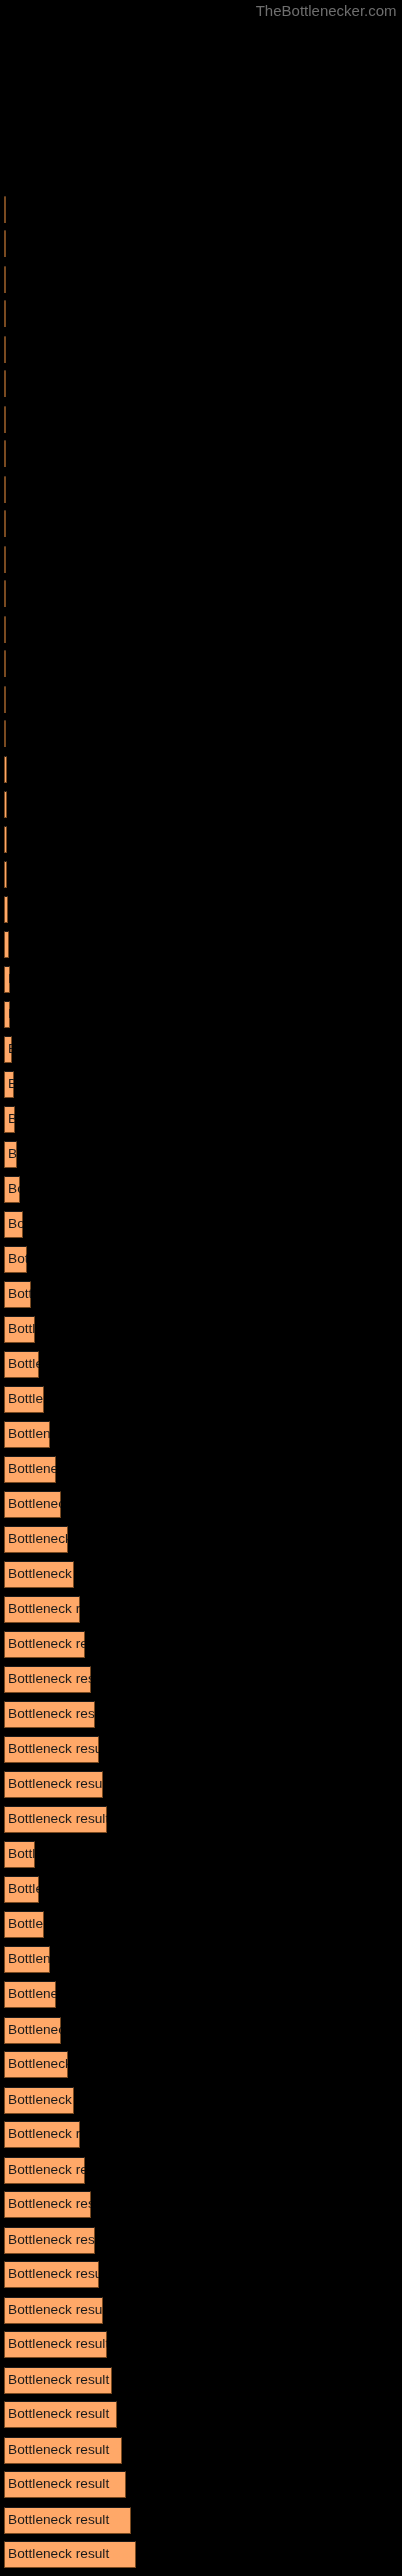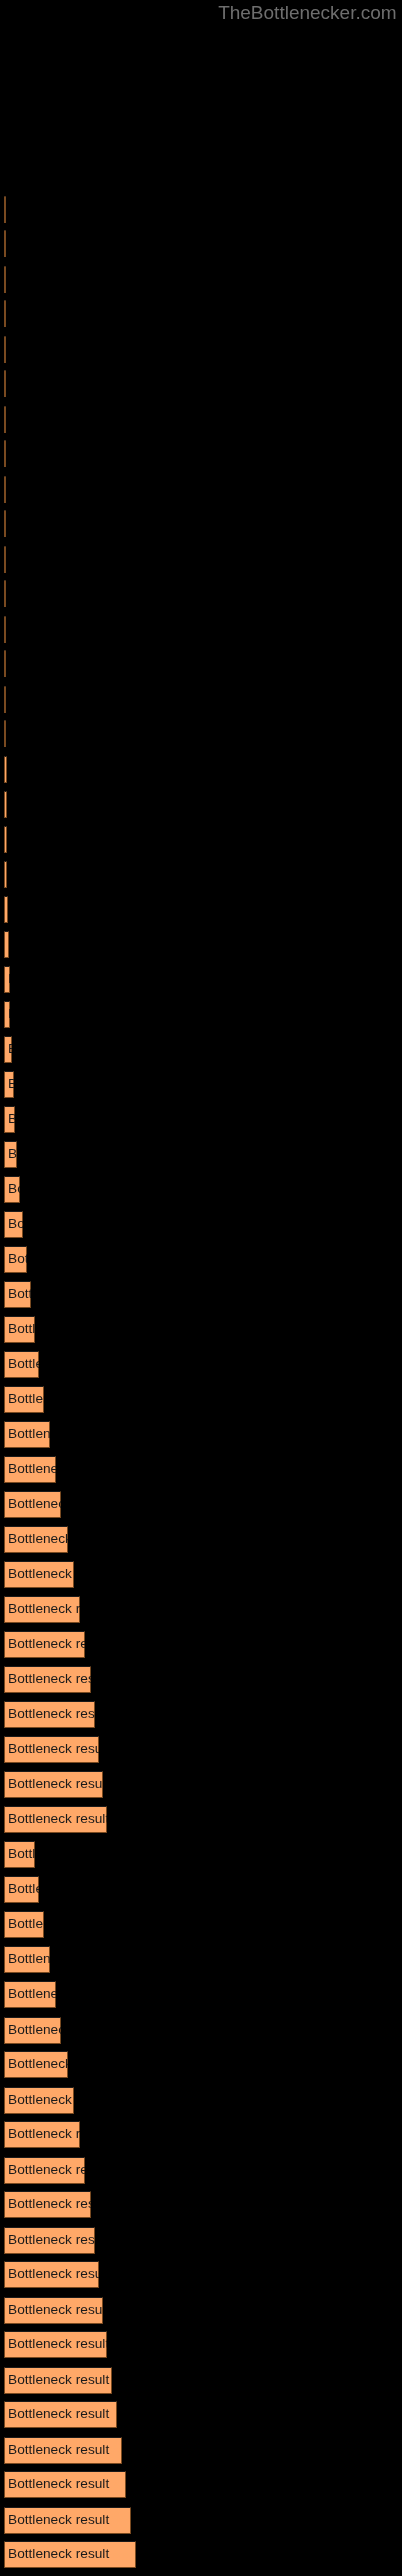--- a/index.html
+++ b/index.html
@@ -18,21 +18,21 @@
     position: relative;
     width: 403px;
     height: 2576px;
     background: #000000;
   }
   #watermark {
     position: absolute;
     top: 1.6px;
     right: 6.4px;
     font-family: "Liberation Sans", sans-serif;
-    font-size: 19px;
+    font-size: 15px;
     color: #6e6e6e;
     letter-spacing: 0px;
     white-space: nowrap;
     user-select: none;
   }
   #plot {
     position: absolute;
     left: 0;
     top: 0;
     width: 403px;

